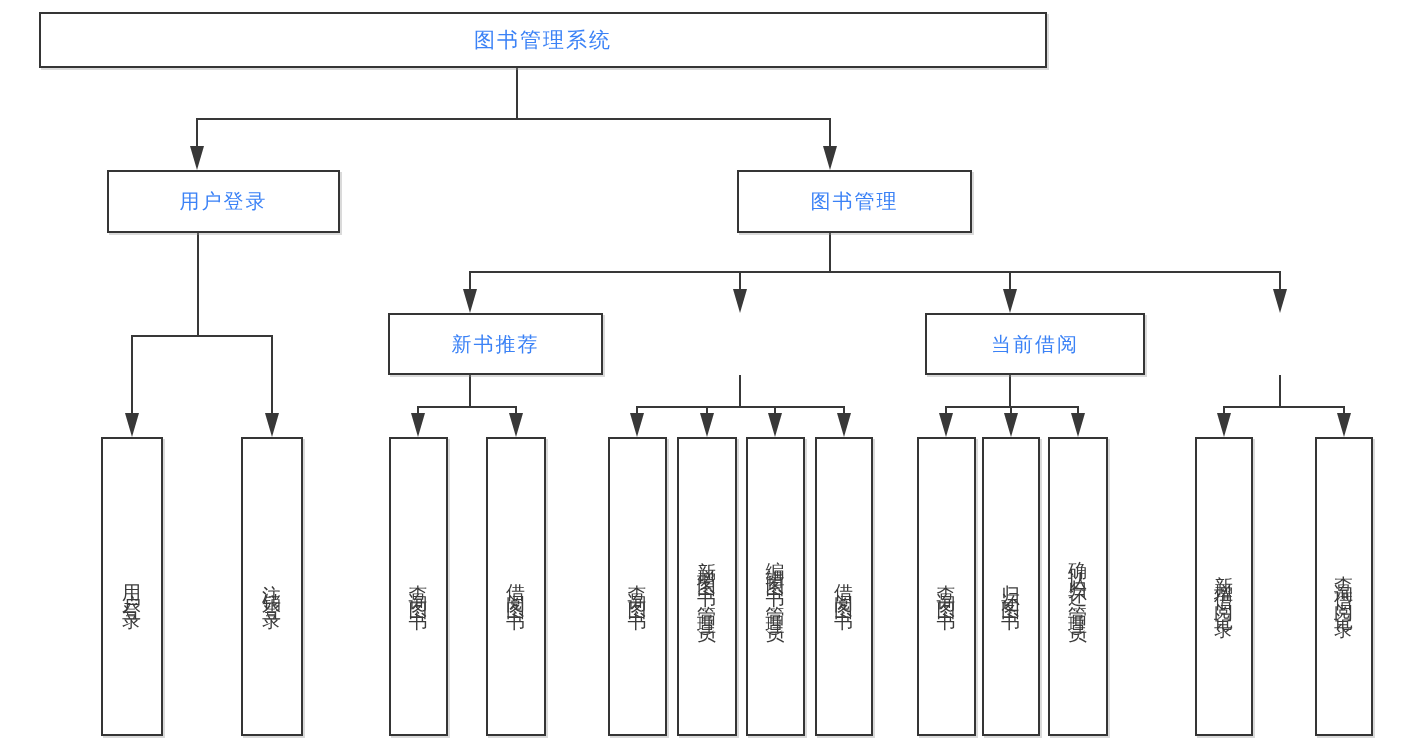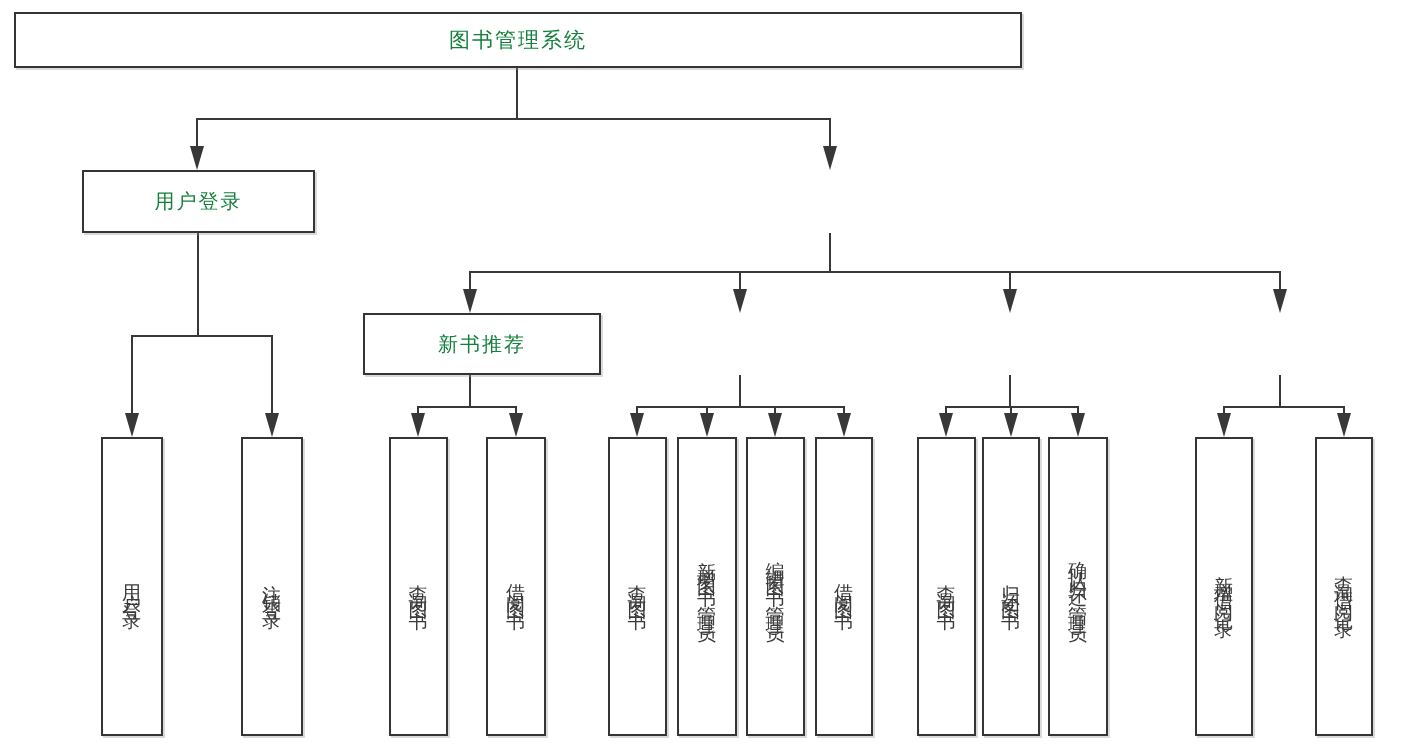--- a/index.html
+++ b/index.html
@@ -13,26 +13,27 @@
   }
   .box {
     position: absolute;
     box-sizing: border-box;
     background: #ffffff;
     border: 2px solid #353535;
     box-shadow: 2px 2px 0 rgba(150,150,150,0.35);
     display: flex;
     align-items: center;
     justify-content: center;
-    color: #15803d;
+    color: #3b82f6;
     font-size: 20px;
     font-weight: 500;
     letter-spacing: 2px;
     text-align: center;
     z-index: 2;
+    margin-left: 25px;
   }
   .box.root { font-size: 21px; }
   .vbox {
     position: absolute;
     box-sizing: border-box;
     background: #ffffff;
     border: 2px solid #353535;
     box-shadow: 2px 2px 0 rgba(150,150,150,0.35);
     display: flex;
     align-items: center;
@@ -70,24 +71,26 @@
 </style>
 </head>
 <body>
 
 <div class="canvas">
 
   <div class="box root" style="left:14px; top:12px; width:1008px; height:56px;">图书管理系统</div>
 
   <div class="box" style="left:82px; top:170px; width:233px; height:63px;">用户登录</div>
 
+  <div class="box" style="left:712px; top:170px; width:235px; height:63px;">图书管理</div>
 
-  <div class="box" style="left:363px; top:313px; width:238px; height:62px;">新书推荐</div>
+  <div class="box" style="left:363px; top:313px; width:215px; height:62px;">新书推荐</div>
 
 
+  <div class="box" style="left:900px; top:313px; width:220px; height:62px;">当前借阅</div>
 
 
   <div class="vbox" style="left:101px; top:437px; width:62px; height:299px;">
     <span>用户登录</span>
   </div>
   <div class="vbox" style="left:241px; top:437px; width:62px; height:299px;">
     <span>注销登录</span>
   </div>
 
   <div class="vbox" style="left:389px; top:437px; width:59px; height:299px;">

